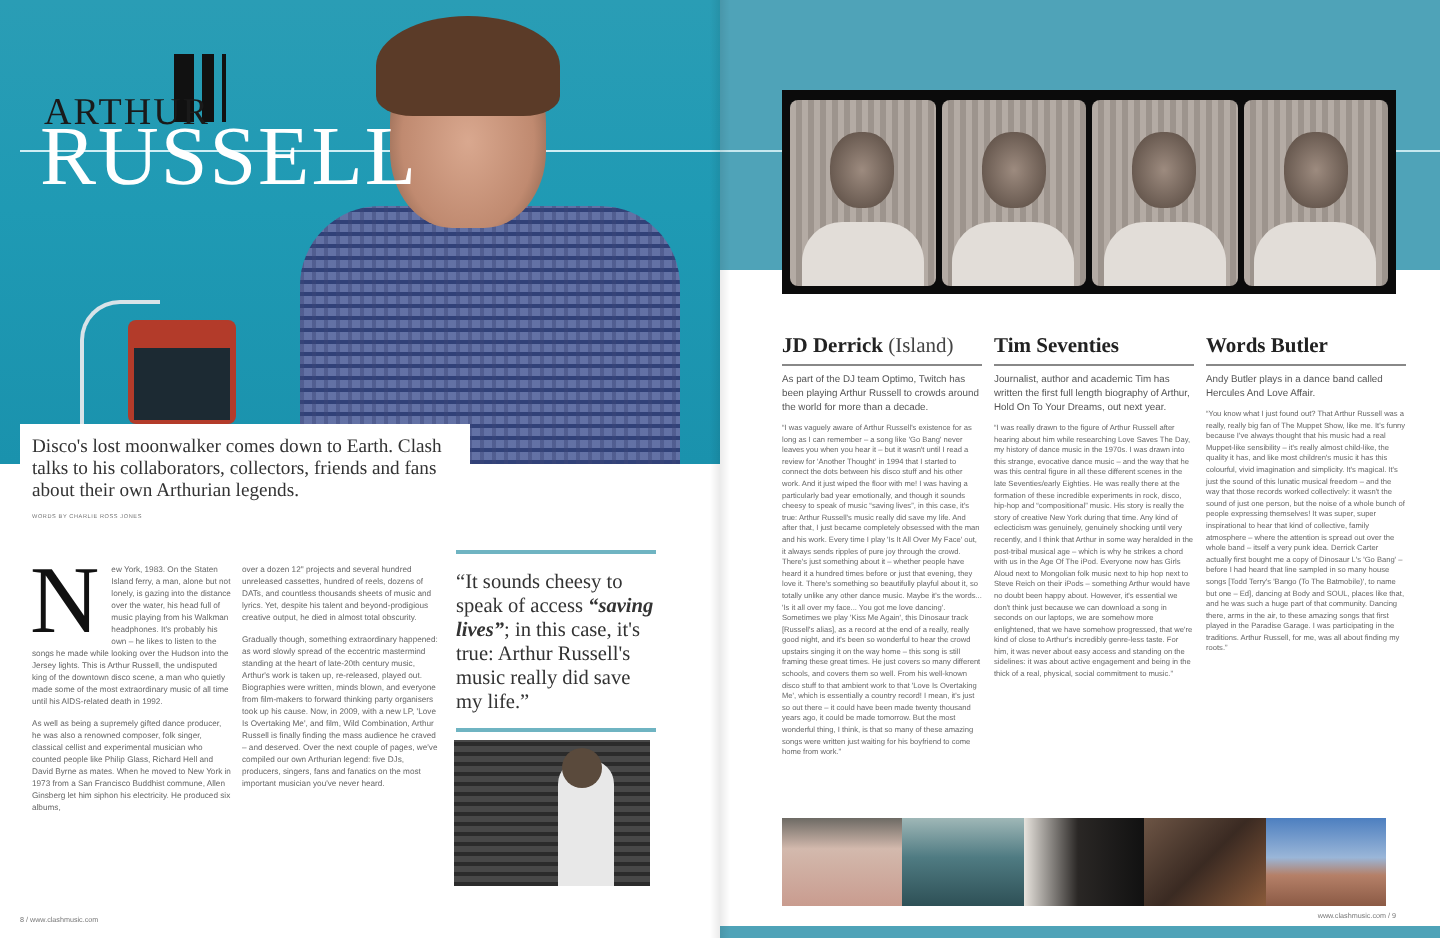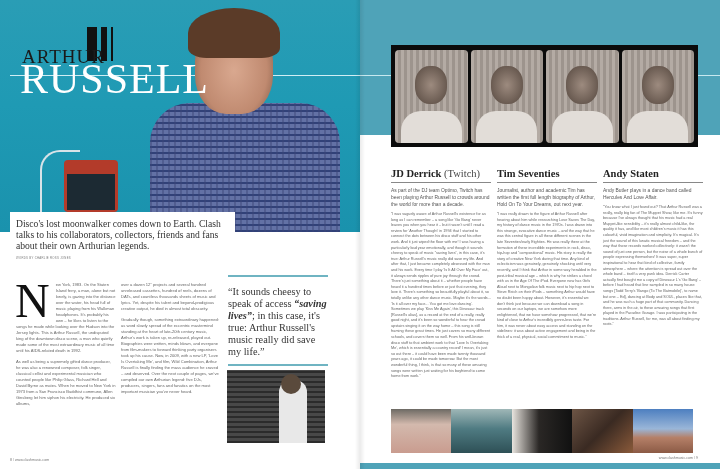--- a/index.html
+++ b/index.html
@@ -137,33 +137,33 @@
           <div class="fb"></div>
           <div class="fh"></div>
         </div>
       <div class="frame">
           <div class="fb"></div>
           <div class="fh"></div>
         </div>
     </div>
 
     <div class="section-col sc1">
-      <h3><span>JD Derrick</span> <span class="light">(Twitch)</span></h3>
+      <h3><span>JD Derrick</span> <span class="light">(Island)</span></h3>
       <div class="intro">As part of the DJ team Optimo, Twitch has been playing Arthur Russell to crowds around the world for more than a decade.</div>
       <div class="body">“I was vaguely aware of Arthur Russell's existence for as long as I can remember – a song like 'Go Bang' never leaves you when you hear it – but it wasn't until I read a review for 'Another Thought' in 1994 that I started to connect the dots between his disco stuff and his other work. And it just wiped the floor with me! I was having a particularly bad year emotionally, and though it sounds cheesy to speak of music “saving lives”, in this case, it's true: Arthur Russell's music really did save my life. And after that, I just became completely obsessed with the man and his work. Every time I play 'Is It All Over My Face' out, it always sends ripples of pure joy through the crowd. There's just something about it – whether people have heard it a hundred times before or just that evening, they love it. There's something so beautifully playful about it, so totally unlike any other dance music. Maybe it's the words... 'Is it all over my face... You got me love dancing'. Sometimes we play 'Kiss Me Again', this Dinosaur track [Russell's alias], as a record at the end of a really, really good night, and it's been so wonderful to hear the crowd upstairs singing it on the way home – this song is still framing these great times. He just covers so many different schools, and covers them so well. From his well-known disco stuff to that ambient work to that 'Love Is Overtaking Me', which is essentially a country record! I mean, it's just so out there – it could have been made twenty thousand years ago, it could be made tomorrow. But the most wonderful thing, I think, is that so many of these amazing songs were written just waiting for his boyfriend to come home from work.”</div>
     </div>
 
     <div class="section-col sc2">
       <h3><span>Tim Seventies</span></h3>
       <div class="intro">Journalist, author and academic Tim has written the first full length biography of Arthur, Hold On To Your Dreams, out next year.</div>
       <div class="body">“I was really drawn to the figure of Arthur Russell after hearing about him while researching Love Saves The Day, my history of dance music in the 1970s. I was drawn into this strange, evocative dance music – and the way that he was this central figure in all these different scenes in the late Seventies/early Eighties. He was really there at the formation of these incredible experiments in rock, disco, hip-hop and “compositional” music. His story is really the story of creative New York during that time. Any kind of eclecticism was genuinely, genuinely shocking until very recently, and I think that Arthur in some way heralded in the post-tribal musical age – which is why he strikes a chord with us in the Age Of The iPod. Everyone now has Girls Aloud next to Mongolian folk music next to hip hop next to Steve Reich on their iPods – something Arthur would have no doubt been happy about. However, it's essential we don't think just because we can download a song in seconds on our laptops, we are somehow more enlightened, that we have somehow progressed, that we're kind of close to Arthur's incredibly genre-less taste. For him, it was never about easy access and standing on the sidelines: it was about active engagement and being in the thick of a real, physical, social commitment to music.”</div>
     </div>
 
     <div class="section-col sc3">
-      <h3><span>Andy Staten</span></h3>
+      <h3><span>Words Butler</span></h3>
       <div class="intro">Andy Butler plays in a dance band called Hercules And Love Affair.</div>
       <div class="body">“You know what I just found out? That Arthur Russell was a really, really big fan of The Muppet Show, like me. It's funny because I've always thought that his music had a real Muppet-like sensibility – it's really almost child-like, the quality it has, and like most children's music it has this colourful, vivid imagination and simplicity. It's magical. It's just the sound of this lunatic musical freedom – and the way that those records worked collectively: it wasn't the sound of just one person, but the noise of a whole bunch of people expressing themselves! It was super, super inspirational to hear that kind of collective, family atmosphere – where the attention is spread out over the whole band – itself a very punk idea. Derrick Carter actually first bought me a copy of Dinosaur L's 'Go Bang' – before I had heard that line sampled in so many house songs [Todd Terry's 'Bango (To The Batmobile)', to name but one – Ed], dancing at Body and SOUL, places like that, and he was such a huge part of that community. Dancing there, arms in the air, to these amazing songs that first played in the Paradise Garage. I was participating in the traditions. Arthur Russell, for me, was all about finding my roots.”</div>
     </div>
 
 
     <div class="strip2">
       <div class="s1"></div>
       <div class="s2"></div>
       <div class="s3"></div>
       <div class="s4"></div>

